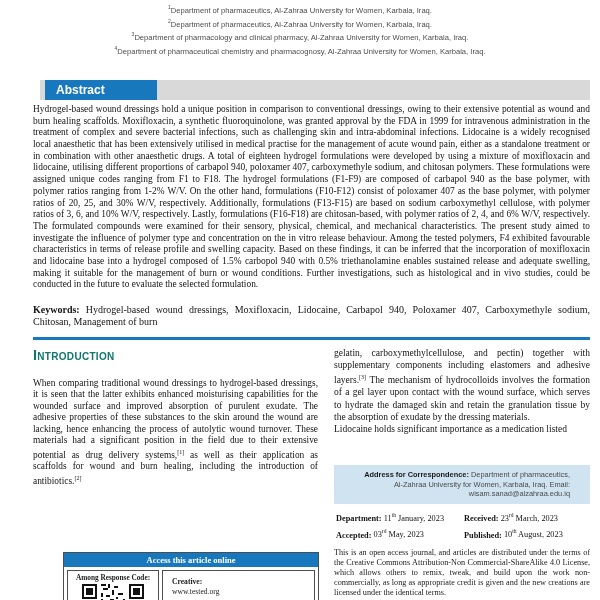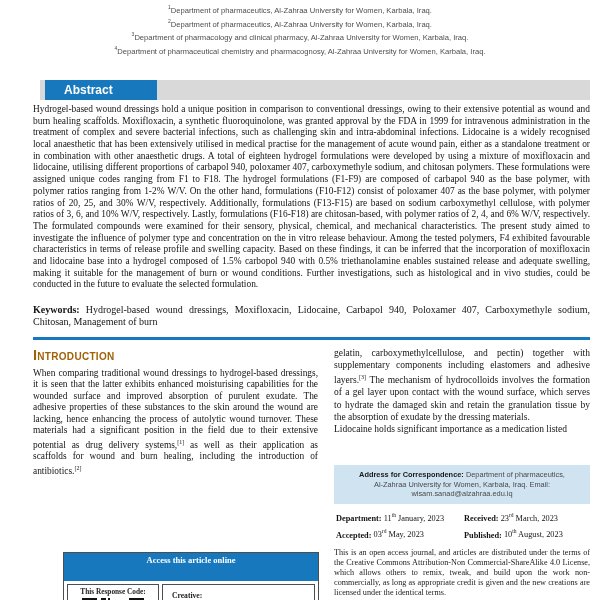--- a/index.html
+++ b/index.html
@@ -8,53 +8,53 @@
 
   
   .affiliations{padding-top:2px;text-align:center;font-family:"Liberation Sans", sans-serif;
                 font-size:7.6px;line-height:10.2px;color:#4d4d4d;}
   .aff-line sup{font-size:5px;}
 
   
   .abstract-bar{position:relative;margin:23px 10px 0 40px;height:20px;background:#d9d9d9;}
   .abstract-label{position:absolute;left:5px;top:0;bottom:0;width:112px;background:#1878be;
                   color:#fff;font-family:"Liberation Sans", sans-serif;font-weight:bold;
-                  font-size:12px;line-height:20px;padding-left:19px;box-sizing:border-box;}
+                  font-size:12px;line-height:20px;padding-left:11px;box-sizing:border-box;}
 
   .abstract-text{margin:4px 10px 13px 33px;font-size:9.4px;line-height:11.7px;text-align:justify;}
   .keywords{margin:13px 10px 0 33px;font-size:10px;line-height:11.7px;text-align:justify;}
   .b{font-weight:bold;}
 
   .divider{margin:9px 10px 0 33px;border-top:3px solid #1878be;height:0;}
 
   
   .columns{display:flex;gap:16px;margin:7px 10px 0 33px;}
   .col-left{width:285px;flex:none;}
   .col-right{flex:1;min-width:0;}
-  .intro-heading{margin:0 0 5px 0;color:#a16207;font-family:"Liberation Sans", sans-serif;
+  .intro-heading{margin:0 0 15px 0;color:#0f766e;font-family:"Liberation Sans", sans-serif;
                  font-weight:bold;font-variant:small-caps;font-size:14.5px;letter-spacing:.3px;}
   .body-text{margin:0;font-size:9.4px;line-height:11.5px;text-align:justify;}
   .col-right .body-text{font-size:9.5px;line-height:12.2px;}
   .body-text sup{font-size:6px;}
 
   
   .access-box{position:absolute;left:63px;top:552px;width:256px;background:#fff;
               border:1px solid #4d4d4d;box-sizing:border-box;}
   .access-header{background:#1878be;color:#fff;text-align:center;font-weight:bold;
-                 font-size:8.5px;line-height:14px;height:28px;}
+                 font-size:8.5px;line-height:14px;height:14px;}
   .access-body{display:flex;gap:3px;padding:3px;}
   .qr-cell{width:88px;flex:none;border:1px solid #4d4d4d;padding:2px 1px;text-align:center;}
   .qr-label{font-family:"Liberation Serif", serif;font-weight:bold;font-size:7.3px;color:#222;}
   .qr-svg{display:block;margin:2px auto 0 auto;}
   .web-cell{flex:1;border:1px solid #4d4d4d;padding:6px 9px;}
   .web-label{font-weight:bold;font-size:7.6px;line-height:9.6px;color:#222;}
   .web-url{font-size:7.6px;line-height:9.6px;color:#222;}
 
   
-  .corr-box{margin-top:30px;background:#cfe3f1;padding:5px 20px;text-align:center;
+  .corr-box{margin-top:30px;background:#cfe3f1;padding:5px 20px;text-align:right;
             font-family:"Liberation Sans", sans-serif;font-size:7.4px;line-height:9.6px;color:#4a4a4a;}
   .corr-box .b{color:#1a1a1a;}
 
   
   .dates{display:grid;grid-template-columns:1fr 1fr;row-gap:6px;column-gap:4px;
          margin-top:8px;padding:0 2px;font-size:8.3px;}
   .date-item sup{font-size:5.5px;}
 
   
   .license{margin-top:9px;font-size:8.2px;line-height:9.9px;text-align:justify;color:#222;}
@@ -107,21 +107,21 @@
         </div>
 
       <div class="license">This is an open access journal, and articles are distributed under the terms of the Creative Commons Attribution-Non Commercial-ShareAlike 4.0 License, which allows others to remix, tweak, and build upon the work non-commercially, as long as appropriate credit is given and the new creations are licensed under the identical terms.</div>
     </div>
   </div>
 
   <div class="access-box">
     <div class="access-header">Access this article online</div>
     <div class="access-body">
       <div class="qr-cell">
-        <div class="qr-label">This Response Code:</div>
+        <div class="qr-label">Among Response Code:</div>
         <svg class="qr-svg" width="62" height="62" viewBox="0 0 29 29" shape-rendering="crispEdges">
           <rect x="0" y="0" width="29" height="29" fill="#fff"></rect>
           <g fill="#111">
             <rect x="0" y="0" width="7" height="7"></rect>
               <rect x="22" y="0" width="7" height="7"></rect>
               <rect x="0" y="22" width="7" height="7"></rect>
           </g>
           <g fill="#fff">
             <rect x="1" y="1" width="5" height="5"></rect>
               <rect x="23" y="1" width="5" height="5"></rect>

